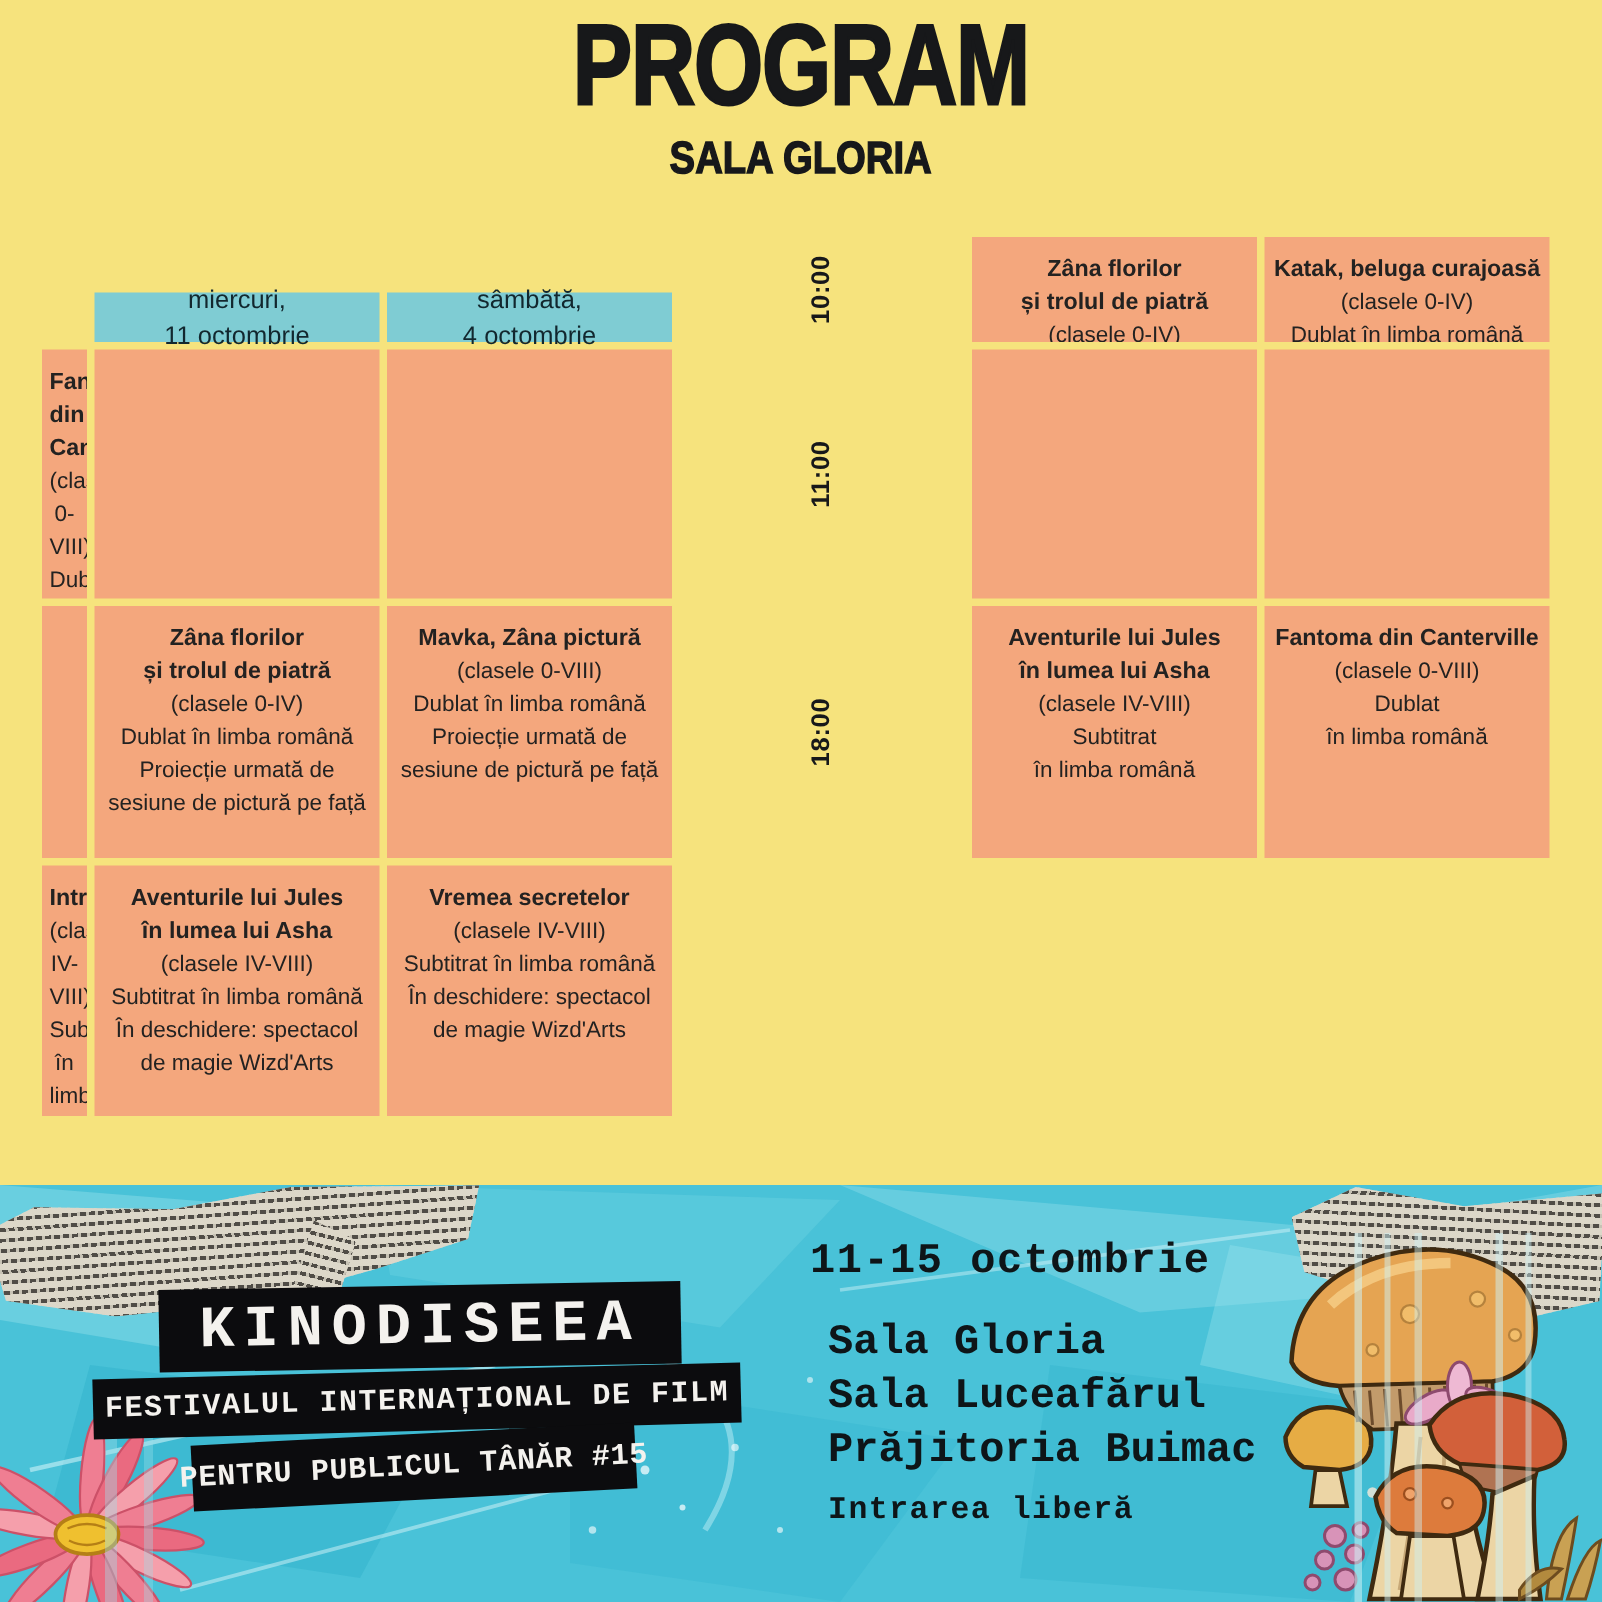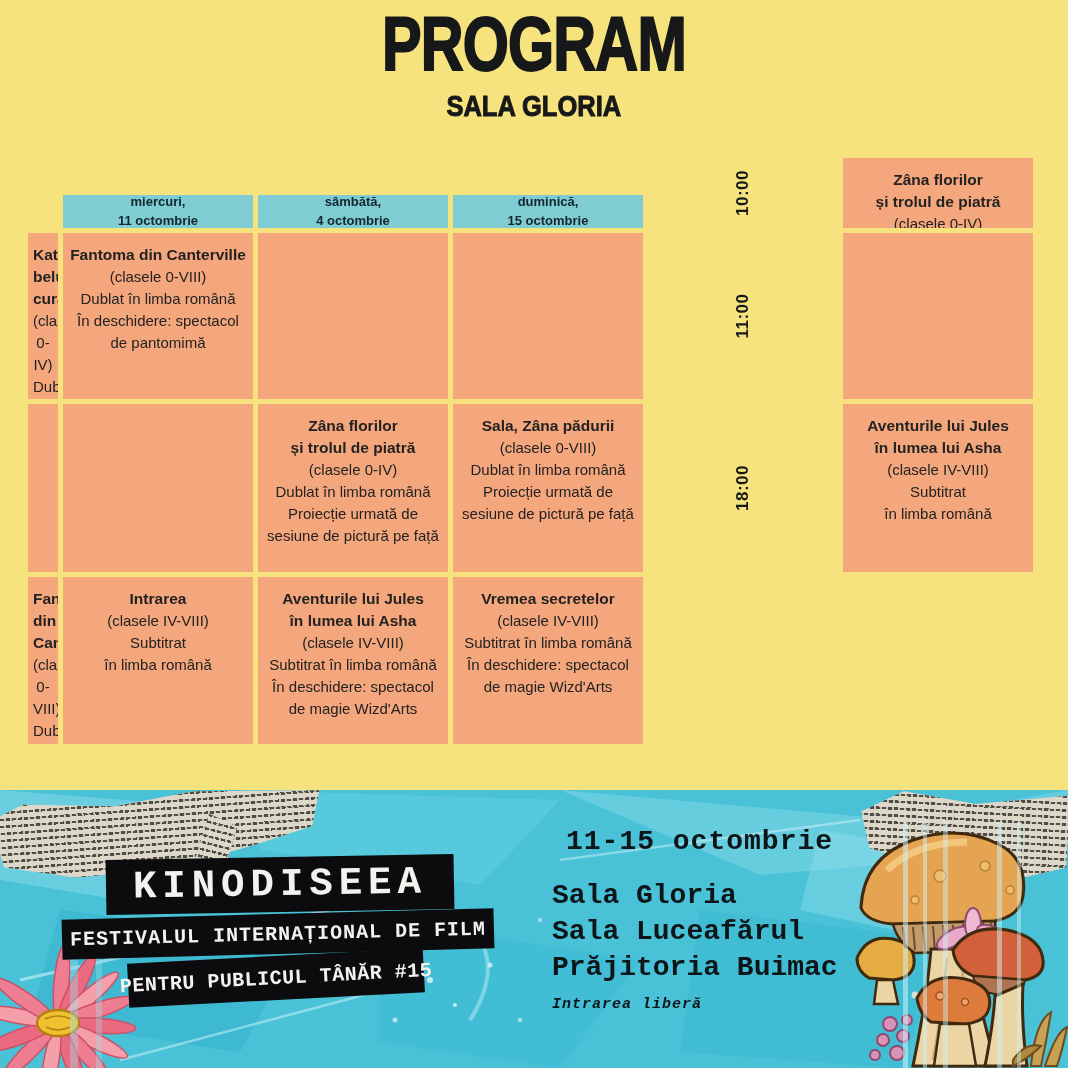--- a/index.html
+++ b/index.html
@@ -33,21 +33,21 @@
     display:grid;
     grid-template-columns:30px repeat(5,190px);
     grid-template-rows:70px 166px 168px 167px;
     gap:5px;
   }
   .corner { background:transparent; }
   .day-head {
     background:#7fccd3;
     display:flex; align-items:center; justify-content:center;
     text-align:center; white-space:pre-line;
-    font-weight:700; font-size:13px; line-height:1.4;
+    font-weight:400; font-size:17px; line-height:1.4;
     color:#12272e;
     margin-top:37px;
   }
   .time-cell { display:flex; align-items:center; justify-content:center; }
   .time-text {
     transform:rotate(-90deg);
     font-weight:700; font-size:17px; color:#17181a;
     white-space:nowrap; letter-spacing:.5px;
   }
   .cell {
@@ -100,44 +100,42 @@
     white-space:nowrap;
   }
   .kino1 { left:106px; top:67px; width:348px; height:55px; font-size:39px; letter-spacing:6px; transform:rotate(-1deg); }
   .kino2 { left:62px;  top:124px; width:432px; height:40px; font-size:20px; letter-spacing:1px; transform:rotate(-1.5deg); }
   .kino3 { left:128px; top:166px; width:296px; height:44px; font-size:20px; letter-spacing:.5px; transform:rotate(-3deg); }
 
   .footer-text {
     position:absolute; color:#0e1518;
     font-family:"Liberation Mono", monospace; font-weight:bold;
   }
-  .dates    { left:566px; top:36px;  font-size:28px; letter-spacing:1px; }
+  .dates    { left:540px; top:36px;  font-size:28px; letter-spacing:1px; }
   .venues   { left:552px; top:88px;  font-size:28px; line-height:36px; white-space:pre-line; }
-  .admission{ left:552px; top:206px; font-size:15px; letter-spacing:1px;font-style:italic; }
+  .admission{ left:552px; top:206px; font-size:21px; letter-spacing:1px; }
 </style>
 </head>
 <body>
 
 <div class="page">
 
   <div class="title-wrap">
     <h1 class="title">PROGRAM</h1>
   </div>
   <div class="subtitle-wrap">
     <div class="subtitle">SALA GLORIA</div>
   </div>
 
   <div class="schedule">
     <div class="corner"></div>
     <div class="day-head">miercuri,
 11 octombrie</div>
     <div class="day-head">sâmbătă,
 4 octombrie</div>
-    <div class="day-head">duminică,
-15 octombrie</div>
 
     <div class="time-cell">
       <span class="time-text">10:00</span>
     </div>
     <div class="cell">
       <div class="cell-title">Zâna florilor
 și trolul de piatră</div>
       <div class="cell-details">(clasele 0-IV)
 Dublat în limba română
 În deschidere: spectacol
@@ -183,21 +181,21 @@
     </div>
     <div class="cell">
       <div class="cell-title">Zâna florilor
 și trolul de piatră</div>
       <div class="cell-details">(clasele 0-IV)
 Dublat în limba română
 Proiecție urmată de
 sesiune de pictură pe față</div>
     </div>
     <div class="cell">
-      <div class="cell-title">Sala, Zâna pădurii</div>
+      <div class="cell-title">Mavka, Zâna pictură</div>
       <div class="cell-details">(clasele 0-VIII)
 Dublat în limba română
 Proiecție urmată de
 sesiune de pictură pe față</div>
     </div>
 
     <div class="time-cell">
       <span class="time-text">18:00</span>
     </div>
     <div class="cell">

